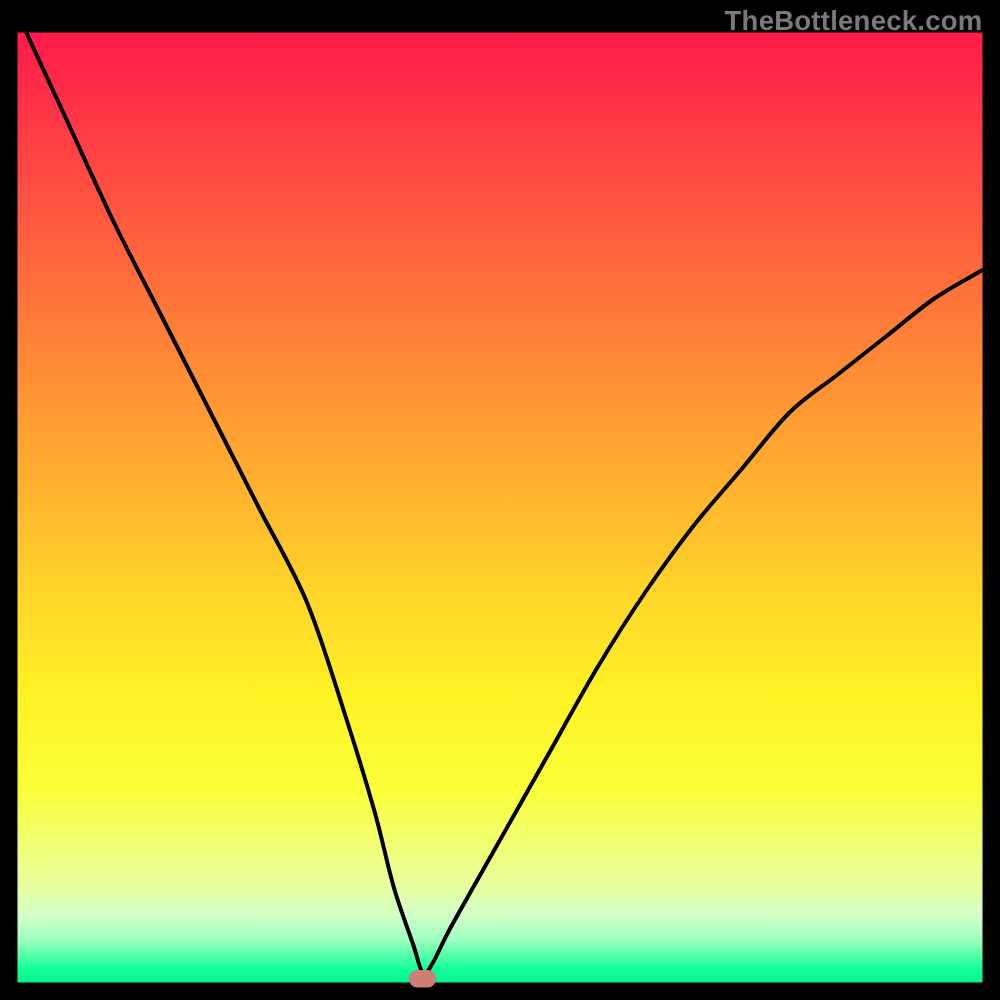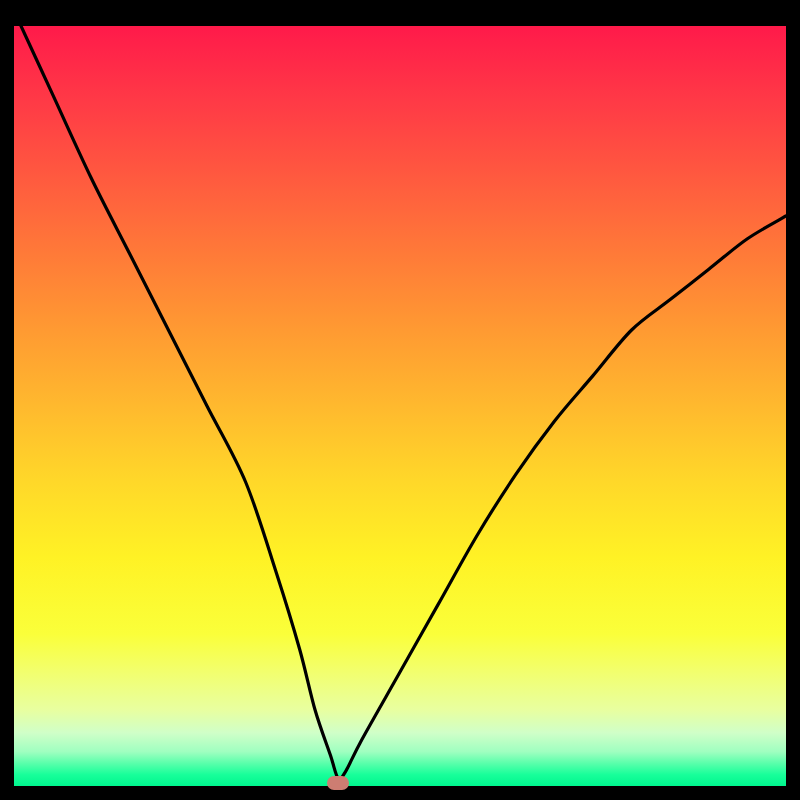--- a/index.html
+++ b/index.html
@@ -58,20 +58,21 @@
     height: 14px;
     border-radius: 9px;
     background: #cd7d72;
   }
 </style>
 </head>
 <body>
 
 <div class="stage">
 
+  <div class="watermark">TheBottleneck.com</div>
 
   <div class="plot-area">
 
     <svg class="curve" width="772" height="760" viewBox="0 0 772 760">
       <path id="curve-path" fill="none" stroke="#000" stroke-width="3.2" stroke-linecap="round" stroke-linejoin="round" d="M 0.00 -15.20 C 6.18 -1.82, 26.25 41.65, 38.60 68.40 C 50.95 95.15, 64.85 126.46, 77.20 152.00 C 89.55 177.54, 103.45 203.68, 115.80 228.00 C 128.15 252.32, 142.05 279.68, 154.40 304.00 C 166.75 328.32, 180.65 355.68, 193.00 380.00 C 205.35 404.32, 220.48 429.25, 231.60 456.00 C 242.72 482.75, 253.83 520.45, 262.48 547.20 C 271.13 573.95, 279.46 601.31, 285.64 623.20 C 291.82 645.09, 296.14 666.98, 301.08 684.00 C 306.02 701.02, 312.81 718.66, 316.52 729.60 C 320.23 740.54, 321.77 749.97, 324.24 752.40 C 326.71 754.83, 328.25 750.88, 331.96 744.80 C 335.67 738.72, 338.75 730.21, 347.40 714.40 C 356.05 698.59, 373.65 667.89, 386.00 646.00 C 398.35 624.11, 412.25 599.49, 424.60 577.60 C 436.95 555.71, 450.85 529.87, 463.20 509.20 C 475.55 488.53, 489.45 466.64, 501.80 448.40 C 514.15 430.16, 528.05 411.01, 540.40 395.20 C 552.75 379.39, 566.65 364.19, 579.00 349.60 C 591.35 335.01, 605.25 316.16, 617.60 304.00 C 629.95 291.84, 643.85 283.33, 656.20 273.60 C 668.55 263.87, 682.45 252.93, 694.80 243.20 C 707.15 233.47, 721.05 221.31, 733.40 212.80 C 745.75 204.29, 765.82 193.65, 772.00 190.00"></path>
     </svg>
 
     <div id="marker" class="marker" style="left: 313.24px; top: 750px;"></div>
   </div>
 

